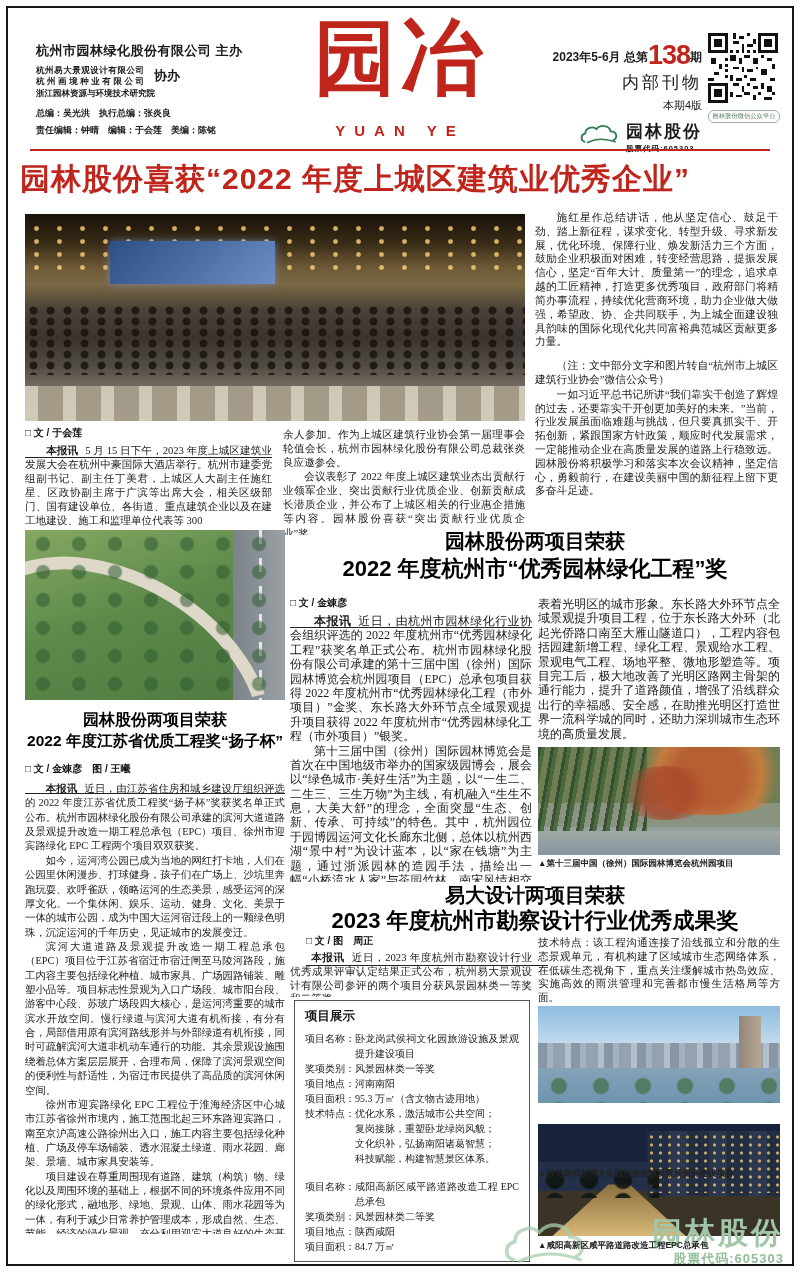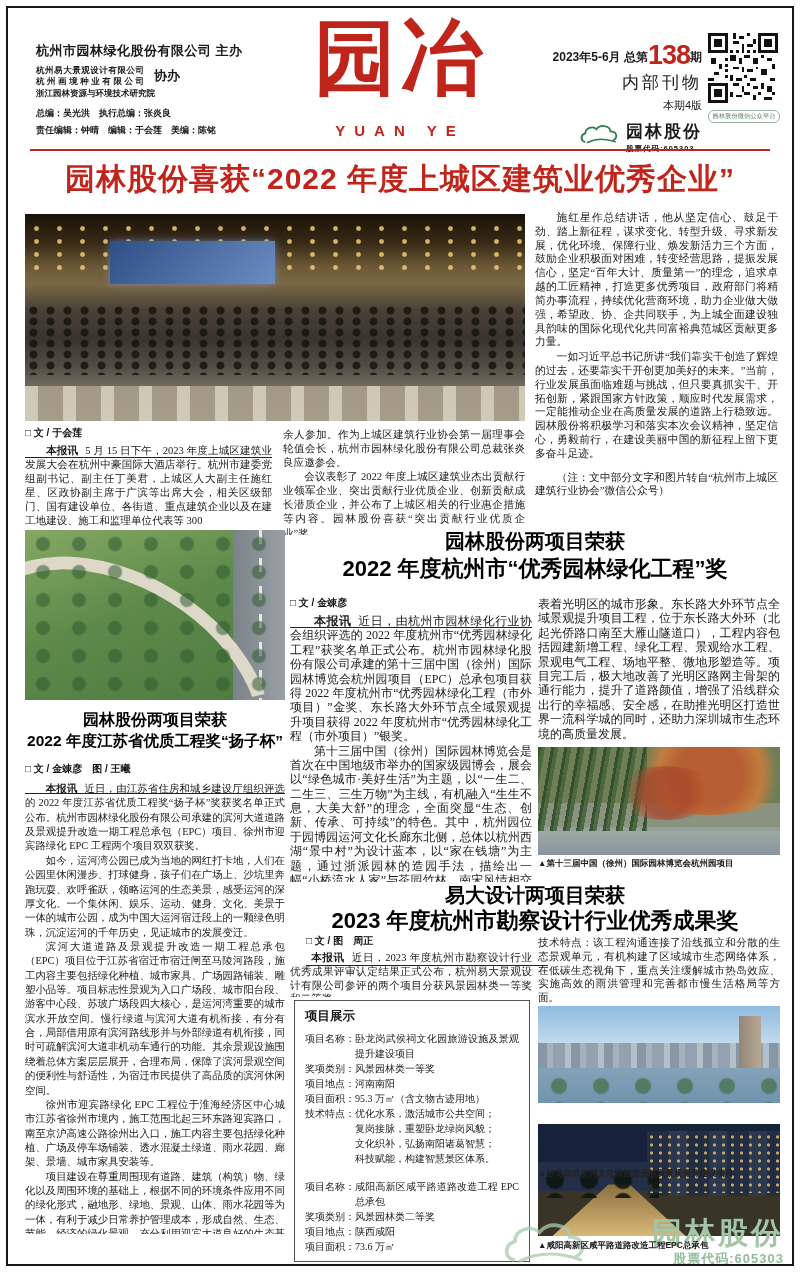--- a/index.html
+++ b/index.html
@@ -39,21 +39,21 @@
   .brand-name{font:700 17px var(--serif);letter-spacing:2px;}
   .brand-code{font:700 7.5px var(--sans);letter-spacing:1px;margin-top:1px;}
 
   .qr-block{position:absolute;left:708px;top:33px;width:72px;}
   .qr-caption{margin-top:3px;font:500 6.3px var(--sans);color:#5a7a64;text-align:center;
       border:1px solid #9ab3a0;border-radius:6px;padding:1px 1px;}
 
   .red-rule{position:absolute;left:30px;top:149px;width:740px;height:2px;background:var(--red);}
 
   
-  .headline{position:absolute;left:20px;top:159px;width:760px;text-align:center;
+  .headline{position:absolute;left:20px;top:159px;width:760px;
       color:var(--red);font:700 30px var(--sans);letter-spacing:1px;}
 
   
   .byline{position:absolute;font:700 10px var(--sans);border-bottom:1.5px solid #222;
       padding-bottom:17px;color:#111;}
   .body-p{margin:0;text-indent:2em;text-align:justify;}
   .noindent{text-indent:0;}
   .lead{font-family:var(--sans);font-weight:700;margin-right:7px;}
   .colbox{position:absolute;overflow:hidden;}
   .art-title{position:absolute;text-align:center;font-family:var(--sans);font-weight:700;color:#000;white-space:nowrap;}
@@ -272,22 +272,22 @@
   <div class="byline" style="left:25px;top:426px;width:247px;">□ 文 / 于会莲</div>
   <div class="colbox a1-text" style="left:25px;top:443px;width:247px;height:92px;">
     <p class="body-p"><b class="lead">本报讯</b><span>5 月 15 日下午，2023 年度上城区建筑业发展大会在杭州中豪国际大酒店举行。杭州市建委党组副书记、副主任丁美君，上城区人大副主任施红星、区政协副主席于广滨等出席大会，相关区级部门、国有建设单位、各街道、重点建筑企业以及在建工地建设、施工和监理单位代表等 300</span></p>
   </div>
   <div class="colbox a1-text" style="left:283px;top:428px;width:242px;height:107px;">
     <p class="body-p noindent">余人参加。作为上城区建筑行业协会第一届理事会轮值会长，杭州市园林绿化股份有限公司总裁张炎良应邀参会。</p>
     <p class="body-p">会议表彰了 2022 年度上城区建筑业杰出贡献行业领军企业、突出贡献行业优质企业、创新贡献成长潜质企业，并公布了上城区相关的行业惠企措施等内容。园林股份喜获“突出贡献行业优质企业”奖。</p>
   </div>
   <div class="colbox a1r-text" style="left:535px;top:211px;width:243px;height:312px;">
     <p class="body-p">施红星作总结讲话，他从坚定信心、鼓足干劲、踏上新征程，谋求变化、转型升级、寻求新发展，优化环境、保障行业、焕发新活力三个方面，鼓励企业积极面对困难，转变经营思路，提振发展信心，坚定“百年大计、质量第一”的理念，追求卓越的工匠精神，打造更多优秀项目，政府部门将精简办事流程，持续优化营商环境，助力企业做大做强，希望政、协、企共同联手，为上城全面建设独具韵味的国际化现代化共同富裕典范城区贡献更多力量。</p>
+    <p class="body-p" style="margin-top:10px;">（注：文中部分文字和图片转自“杭州市上城区建筑行业协会”微信公众号）</p>
     <p class="body-p">一如习近平总书记所讲“我们靠实干创造了辉煌的过去，还要靠实干开创更加美好的未来。”当前，行业发展虽面临难题与挑战，但只要真抓实干、开拓创新，紧跟国家方针政策，顺应时代发展需求，一定能推动企业在高质量发展的道路上行稳致远。园林股份将积极学习和落实本次会议精神，坚定信心，勇毅前行，在建设美丽中国的新征程上留下更多奋斗足迹。</p>
-    <p class="body-p" style="margin-top:10px;">（注：文中部分文字和图片转自“杭州市上城区建筑行业协会”微信公众号）</p>
   </div>
 
   <div class="photo ph-park" style="left:25px;top:530px;width:260px;height:170px;">
     <div class="road"></div>
     <div class="lane"></div>
     <div class="path"></div>
     <div class="trees"></div>
   </div>
   <div class="art-title" style="left:25px;top:710px;width:260px;font-size:16px;">园林股份两项目荣获</div>
   <div class="art-title" style="left:25px;top:731px;width:260px;font-size:15.5px;">2022 年度江苏省优质工程奖“扬子杯”</div>
@@ -364,21 +364,21 @@
     <div class="proj-row">
       <span class="proj-label">奖项类别：</span>
       <span class="proj-val">风景园林类二等奖</span>
     </div>
     <div class="proj-row">
       <span class="proj-label">项目地点：</span>
       <span class="proj-val">陕西咸阳</span>
     </div>
     <div class="proj-row">
       <span class="proj-label">项目面积：</span>
-      <span class="proj-val">73.6 万㎡</span>
+      <span class="proj-val">84.7 万㎡</span>
     </div>
   </div>
 
   <div class="photo ph-city" style="left:538px;top:1006px;width:242px;height:97px;">
     <div class="blds"></div>
     <div class="tower"></div>
     <div class="water"></div>
     <div class="green"></div>
   </div>
   <div class="caption" style="left:538px;top:1168px;width:242px;">▲卧龙岗武侯祠文化园旅游设施及景观提升建设项目</div>

